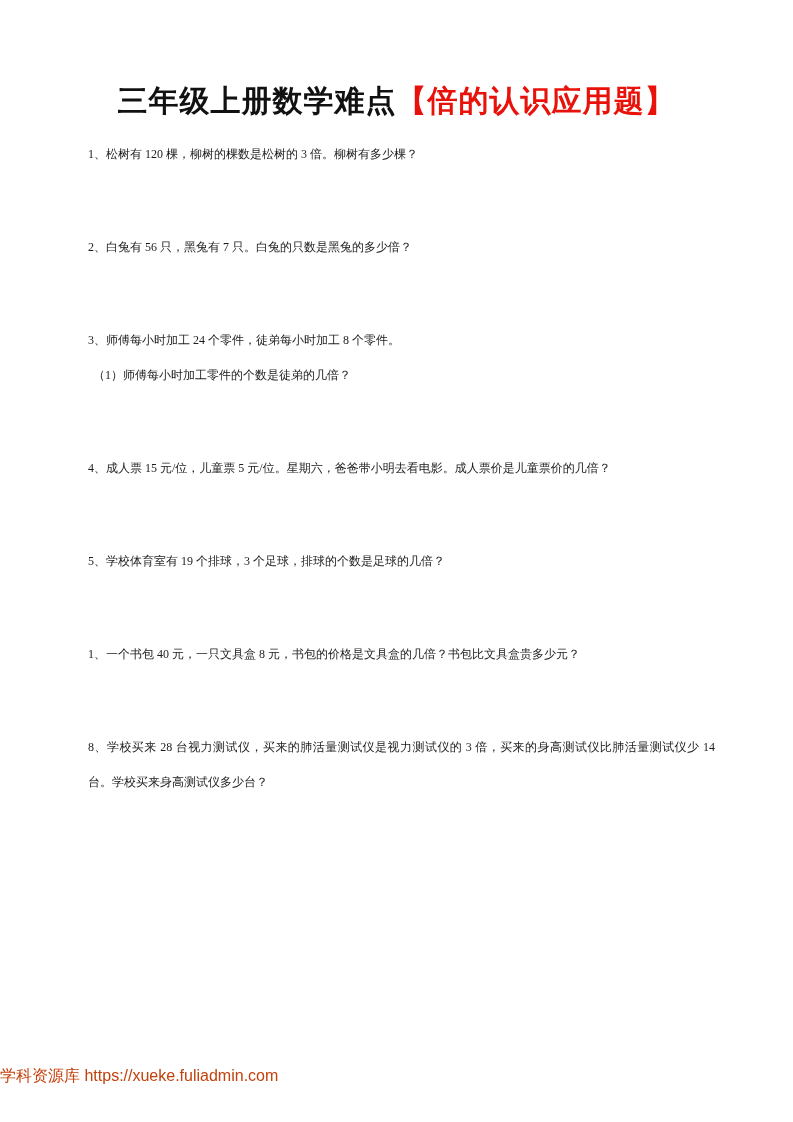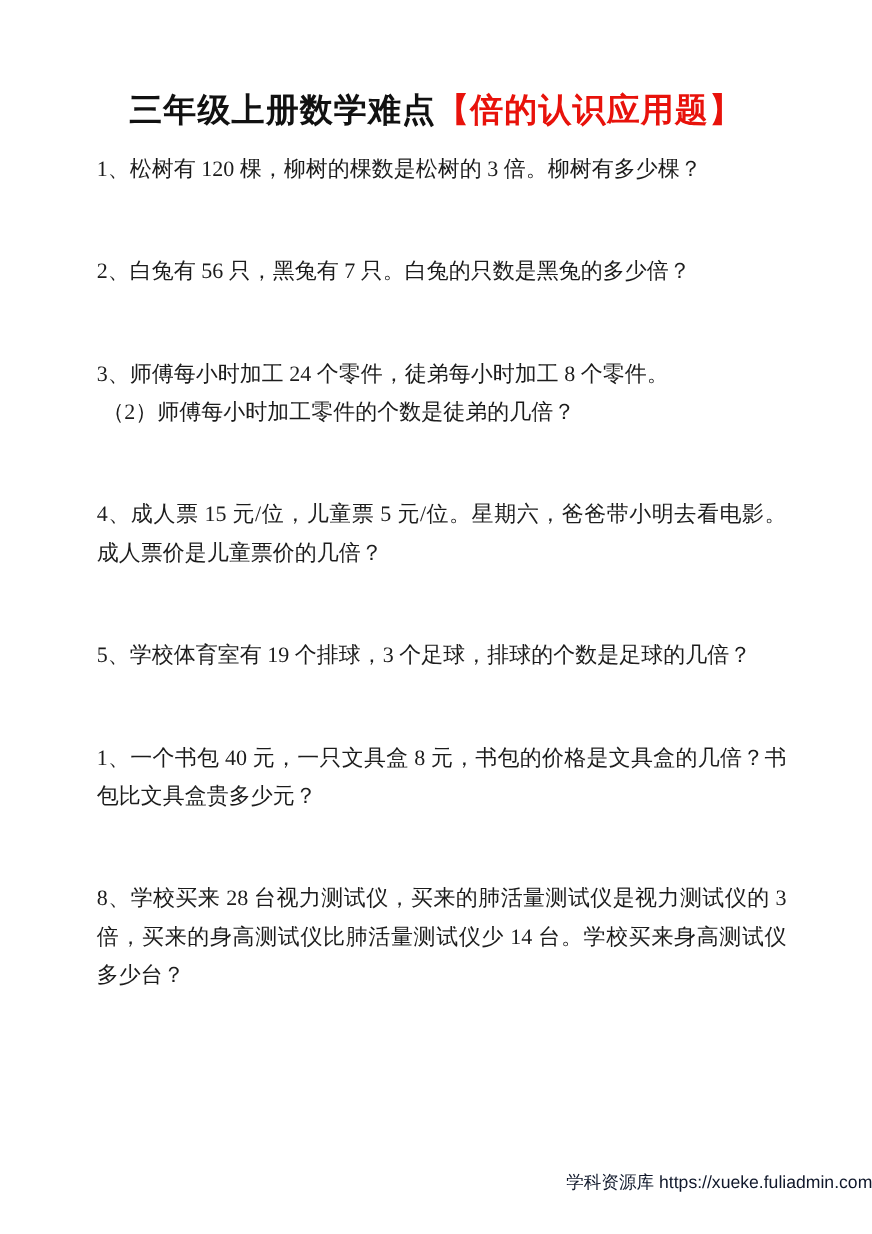--- a/index.html
+++ b/index.html
@@ -31,21 +31,21 @@
     white-space: nowrap;
   }
   .doc-title .highlight {
     color: #e8120b;
   }
   .content {
     position: absolute;
     top: 137px;
     left: 88px;
     width: 627px;
-    font-size: 20px;
+    font-size: 12px;
     line-height: 35px;
     color: #1c1c1c;
     text-align: justify;
   }
   .question {
     margin: 0 0 58px 0;
   }
   .question:last-child {
     margin-bottom: 0;
   }
@@ -53,45 +53,45 @@
     min-height: 35px;
   }
   .q-line.indent {
     padding-left: 5px;
   }
   .footer {
     position: absolute;
     top: 1065px;
     left: 0;
     width: 100%;
-    text-align: right;
+    text-align: left;
     font-family: "Liberation Sans", "DejaVu Sans", sans-serif;
     font-size: 16px;
     line-height: 22px;
-    color: #0f172a;
+    color: #c2410c;
   }
 </style>
 </head>
 <body>
 
 <div class="page">
 
   <h1 class="doc-title"><span>三年级上册数学难点</span><span class="highlight">【倍的认识应用题】</span></h1>
 
   <div class="content">
 
   <div class="question">
         <div class="q-line">1、松树有 120 棵，柳树的棵数是松树的 3 倍。柳树有多少棵？</div>
       </div>
       <div class="question">
         <div class="q-line">2、白兔有 56 只，黑兔有 7 只。白兔的只数是黑兔的多少倍？</div>
       </div>
       <div class="question">
         <div class="q-line">3、师傅每小时加工 24 个零件，徒弟每小时加工 8 个零件。</div>
-        <div class="q-line indent">（2）师傅每小时加工零件的个数是徒弟的几倍？</div>
+        <div class="q-line indent">（1）师傅每小时加工零件的个数是徒弟的几倍？</div>
       </div>
       <div class="question">
         <div class="q-line">4、成人票 15 元/位，儿童票 5 元/位。星期六，爸爸带小明去看电影。成人票价是儿童票价的几倍？</div>
       </div>
       <div class="question">
         <div class="q-line">5、学校体育室有 19 个排球，3 个足球，排球的个数是足球的几倍？</div>
       </div>
       <div class="question">
         <div class="q-line">1、一个书包 40 元，一只文具盒 8 元，书包的价格是文具盒的几倍？书包比文具盒贵多少元？</div>
       </div>

